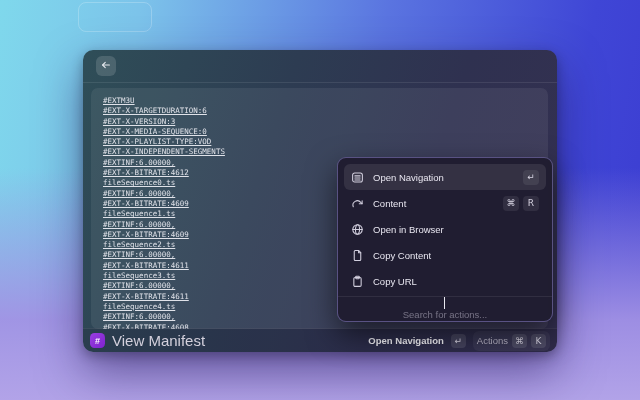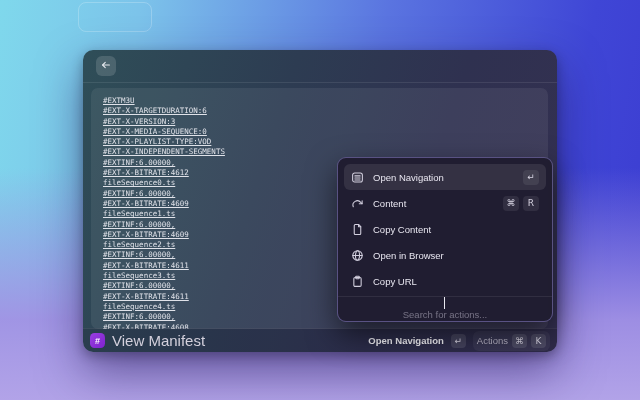--- a/index.html
+++ b/index.html
@@ -144,36 +144,36 @@
           </span>
           <span class="plabel">Content</span>
           <span class="pkeys">
             <span class="kbd">⌘</span>
             <span class="kbd">R</span>
           </span>
         </div>
         <div class="pitem">
           <span class="picon">
             <svg viewBox="0 0 16 16" fill="none" stroke="currentColor" stroke-width="1.3" stroke-linecap="round" stroke-linejoin="round">
-              <path d="M9.3 1.8H5.2C4.5 1.8 4 2.3 4 3v10c0 .7.5 1.2 1.2 1.2h5.6c.7 0 1.2-.5 1.2-1.2V4.5z"></path>
-              <path d="M9.3 1.8v2.7H12"></path>
-            </svg>
-          </span>
-          <span class="plabel">Copy Content</span>
-          <span class="pkeys"></span>
-        </div>
-        <div class="pitem">
-          <span class="picon">
-            <svg viewBox="0 0 16 16" fill="none" stroke="currentColor" stroke-width="1.3" stroke-linecap="round" stroke-linejoin="round">
               <circle cx="8" cy="8" r="5.8"></circle>
               <path d="M2.2 8h11.6"></path>
               <ellipse cx="8" cy="8" rx="2.5" ry="5.8"></ellipse>
             </svg>
           </span>
           <span class="plabel">Open in Browser</span>
+          <span class="pkeys"></span>
+        </div>
+        <div class="pitem">
+          <span class="picon">
+            <svg viewBox="0 0 16 16" fill="none" stroke="currentColor" stroke-width="1.3" stroke-linecap="round" stroke-linejoin="round">
+              <path d="M9.3 1.8H5.2C4.5 1.8 4 2.3 4 3v10c0 .7.5 1.2 1.2 1.2h5.6c.7 0 1.2-.5 1.2-1.2V4.5z"></path>
+              <path d="M9.3 1.8v2.7H12"></path>
+            </svg>
+          </span>
+          <span class="plabel">Copy Content</span>
           <span class="pkeys"></span>
         </div>
         <div class="pitem">
           <span class="picon">
             <svg viewBox="0 0 16 16" fill="none" stroke="currentColor" stroke-width="1.3" stroke-linecap="round" stroke-linejoin="round">
               <rect x="3.5" y="3" width="9" height="11" rx="1.5"></rect>
               <rect x="5.7" y="1.5" width="4.6" height="3" rx="1"></rect>
             </svg>
           </span>
           <span class="plabel">Copy URL</span>

